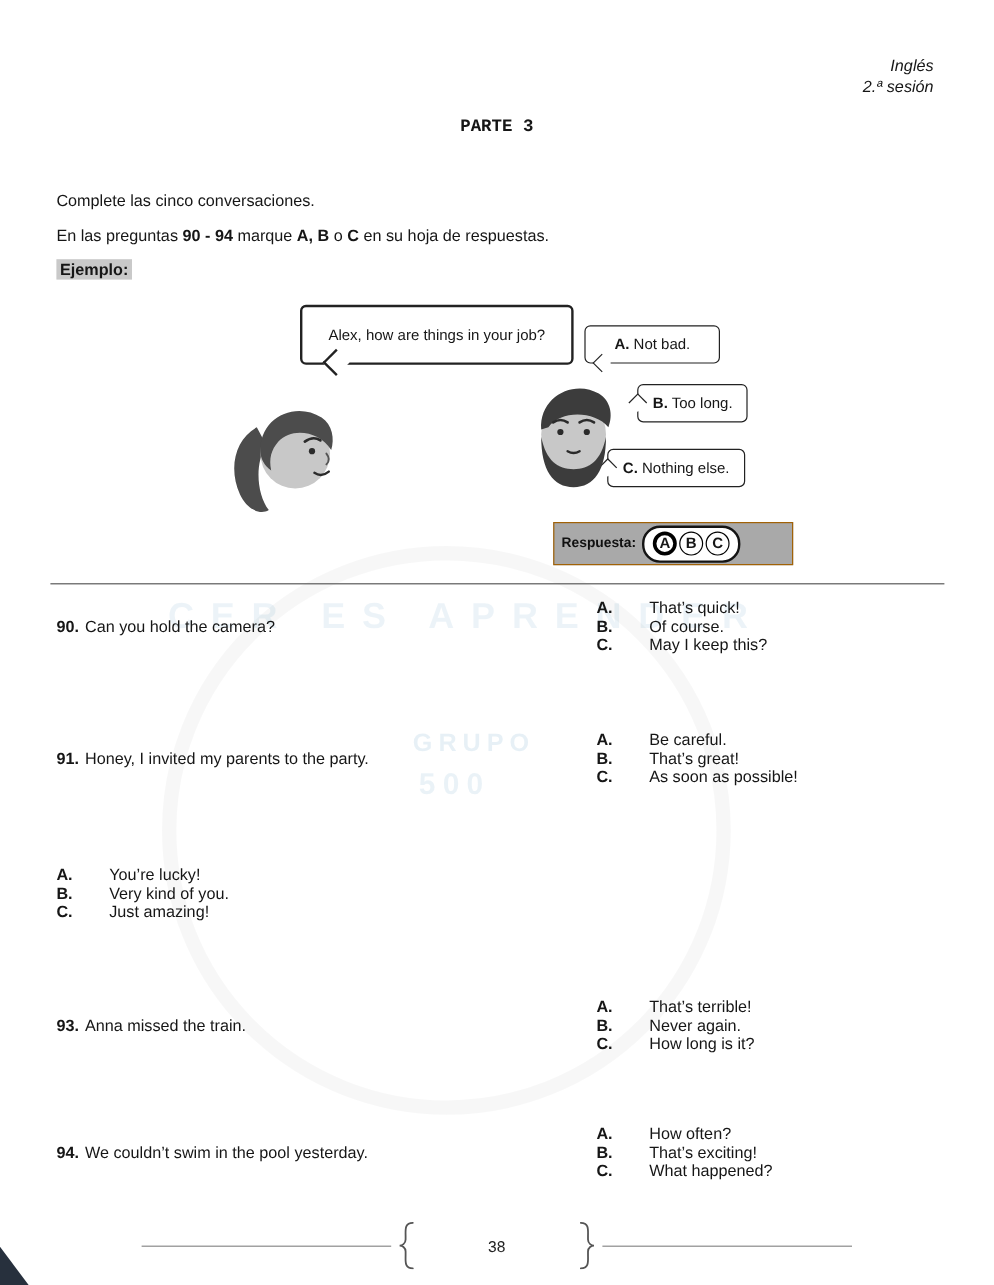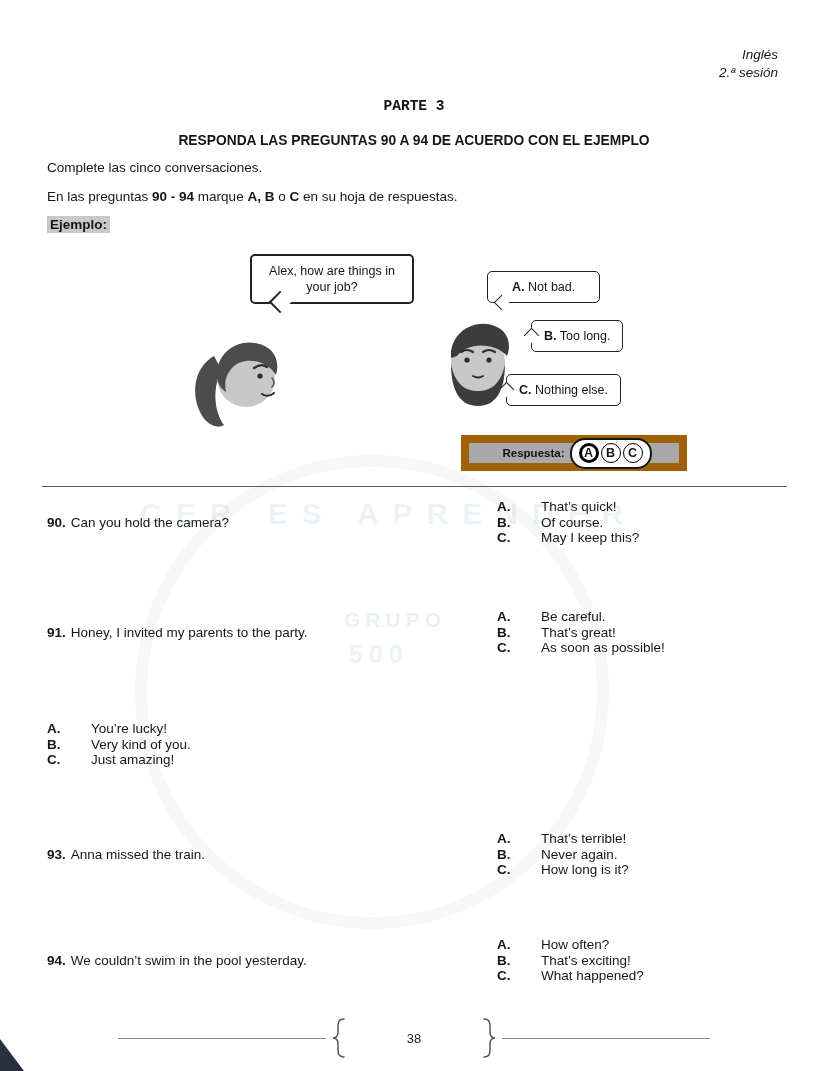--- a/index.html
+++ b/index.html
@@ -37,42 +37,42 @@
   .p2 { top: 189px; }
   .p3 { top: 217px; }
   .bold { font-weight: 700; }
   .example-label { font-weight: 700; background: #c9c9c9; padding: 1px 3px; }
 
   
   .illustration { position: absolute; top: 248px; left: 0; width: 828px; height: 225px; }
 
   .bubble { position: absolute; background: #fff; border: 1.5px solid #222; border-radius: 5px;
             font-size: 12.5px; line-height: 1.3; }
-  .bubble-main { left: 250px; top: 6px; width: 164px; min-height: 50px; border-width: 2px;
-                 display: flex; align-items: center; justify-content: center; text-align: center;
+  .bubble-main { left: 250px; top: 6px; width: 228px; min-height: 50px; border-width: 2px;
+                 display: flex; align-items: center; justify-content: center; 
                  padding: 6px 10px; box-sizing: border-box; }
   .bubble-a { left: 487px; top: 23px; padding: 7px 24px; }
   .bubble-b { left: 531px; top: 72px; padding: 7px 12px; }
   .bubble-c { left: 506px; top: 126px; padding: 7px 12px; }
 
   .tail { position: absolute; background: #fff; }
   .tail-down { width: 14px; height: 14px; transform: rotate(45deg);
                border-left: 2px solid #222; border-bottom: 2px solid #222; bottom: -8px; left: 20px; }
   .tail-down-sm { width: 10px; height: 10px; transform: rotate(45deg);
                border-left: 1.5px solid #222; border-bottom: 1.5px solid #222; bottom: -6px; left: 8px; }
   .tail-left { width: 10px; height: 10px; transform: rotate(45deg);
                border-left: 1.5px solid #222; border-top: 1.5px solid #222; left: -6px; top: 9px; }
 
   .woman-fig { position: absolute; left: 188px; top: 78px; width: 100px; height: 108px; }
   .man-fig   { position: absolute; left: 437px; top: 62px; width: 82px;  height: 112px; }
 
   
-  .answer-box { position: absolute; left: 461px; top: 187px; width: 226px; height: 36px;
-                background: #a9a9a9; border: 8px solid #a16207; box-sizing: border-box;
-                display: flex; align-items: center; justify-content: center; }
+  .answer-box { position: absolute; left: 461px; top: 187px; width: 200px; height: 36px;
+                background: #a9a9a9; border: 1px solid #a16207; box-sizing: border-box;
+                display: flex; align-items: center; }
   .answer-label { font-weight: 700; font-size: 11.5px; padding: 0 5px 0 6px; color: #101010; }
   .answer-pill { background: #fff; border: 2px solid #141414; border-radius: 15px;
                  height: 27px; display: flex; align-items: center; padding: 0 7px; gap: 2px; }
   .choice { width: 20px; height: 20px; border: 1.5px solid #000; border-radius: 50%;
             display: inline-flex; align-items: center; justify-content: center;
             font-weight: 700; font-size: 12.5px; box-sizing: border-box; background: #fff; }
   .choice.selected { border-width: 3px; }
 
   
   .divider { position: absolute; top: 486px; left: 42px; right: 41px; border-top: 1.2px solid #5a5a5a; }
@@ -112,21 +112,20 @@
   <div class="wm wm-num">500</div>
 
   <div class="content">
 
     <div class="header-right">
       <div>Inglés</div>
       <div>2.ª sesión</div>
     </div>
 
     <div class="part-title">PARTE 3</div>
-    <div class="resp-title">RESPONDA LAS PREGUNTAS 90 A 94 DE ACUERDO CON EL EJEMPLO</div>
 
     <div class="p-line p1">Complete las cinco conversaciones.</div>
 
     <div class="p-line p2"><span>En las preguntas </span><span class="bold">90 - 94</span><span> marque </span><span class="bold">A, B</span><span> o </span><span class="bold">C</span><span> en su hoja de respuestas.</span></div>
 
     <div class="p-line p3">
       <span class="example-label">Ejemplo:</span>
     </div>
 
     <div class="illustration">

